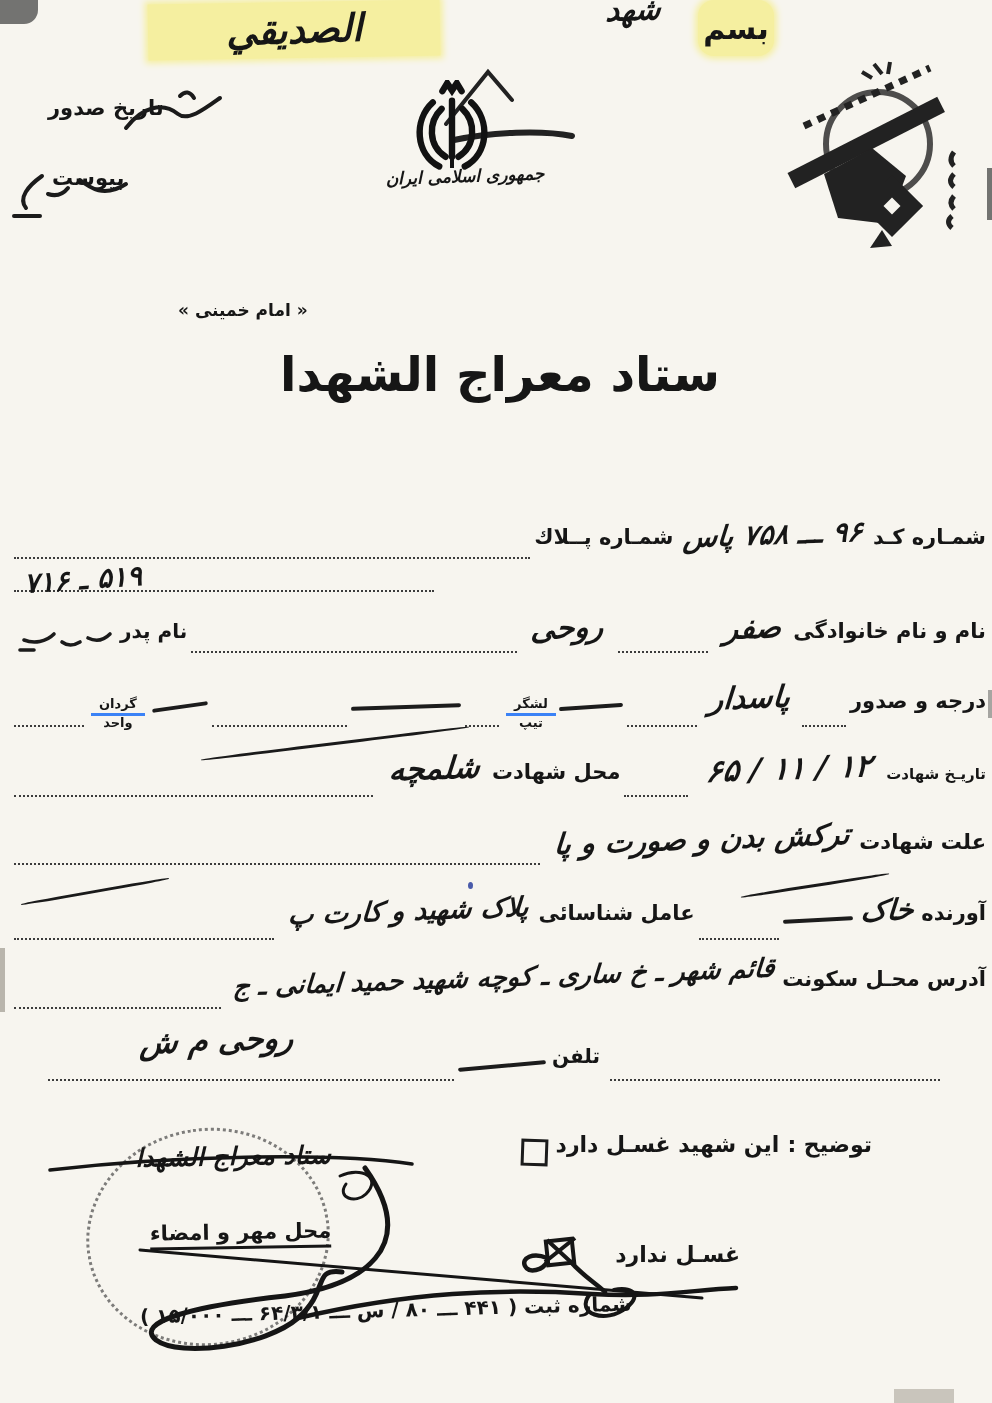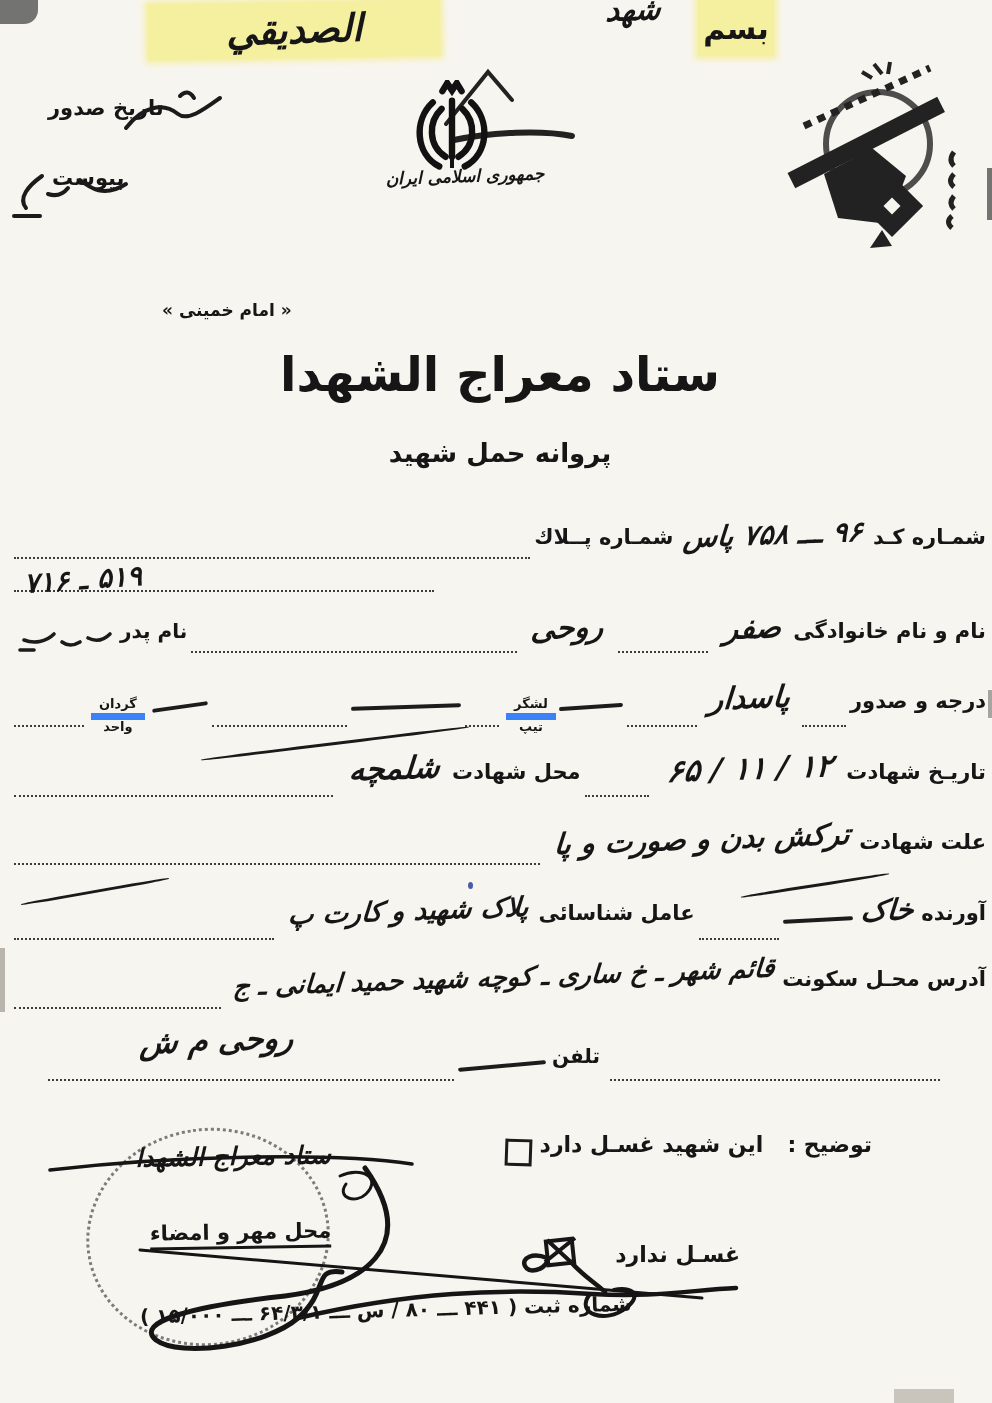--- a/index.html
+++ b/index.html
@@ -19,21 +19,21 @@
     position:absolute; display:flex; align-items:baseline; direction:rtl;
   }
   .dots{
     border-bottom:2px dotted #3c3c3c; align-self:flex-end;
     margin:0 4px 7px 4px; min-width:18px;
   }
   .grow{flex:1;}
   .hl{background:#f5efa0; box-shadow:0 0 6px 3px #f5efa0;}
   .frac{display:inline-flex; flex-direction:column; align-items:center;
     font-size:13px; font-weight:700; line-height:1.15; margin:0 3px;}
-  .frac .top{border-bottom:7px solid #3b82f6; padding:0 8px 1px;}
+  .frac .top{border-bottom:3px solid #3b82f6; padding:0 8px 1px;}
   .hdash{background:#1c1c1c; height:4px; border-radius:2px; align-self:center;}
   .overline{position:absolute; background:#1a1a1a; height:3px; border-radius:40%;}
   .ckbox{width:21px; height:21px; border:3px solid #1b1b1b; transform:rotate(2deg);
     align-self:center; margin:0 8px;}
   svg{display:block;}
   .edge{background:#2c2c2c; opacity:.65;}
 </style>
 </head>
 <body>
 
@@ -43,21 +43,21 @@
   <div class="abs edge" style="right:0;top:168px;width:5px;height:52px;"></div>
   <div class="abs edge" style="right:0;top:690px;width:4px;height:28px;opacity:.4;"></div>
   <div class="abs" style="left:0;top:948px;width:5px;height:64px;background:#b9b5ac;"></div>
   <div class="abs" style="right:38px;bottom:0;width:60px;height:14px;background:#c9c5bc;"></div>
 
   <div class="abs hl" style="left:148px;top:2px;width:292px;height:56px;transform:rotate(-1deg);
               display:flex;align-items:center;justify-content:center;">
     <span class="hand" style="font-size:38px;transform:rotate(-1deg);">الصديقي</span>
   </div>
   <div class="abs hand" style="left:606px;top:-8px;font-size:30px;">شهد</div>
-  <div class="abs hl" style="left:698px;top:0;width:76px;height:56px;display:flex;align-items:center;justify-content:center;">
+  <div class="abs hl" style="left:698px;top:0;width:76px;height:56px;display:flex;align-items:center;justify-content:center;border-radius:16px;">
     <span class="bold" style="font-size:30px;">بسم</span>
   </div>
 
   <div class="abs label" style="left:48px;top:96px;font-size:21px;">تاریخ صدور</div>
   <svg class="abs" style="left:118px;top:88px;" width="110" height="60" viewBox="0 0 110 60">
     <path d="M8,40 C25,18 45,14 60,26 C70,34 88,20 102,10 M62,8 q8,-8 14,2" fill="none" stroke="#1b1b1b" stroke-width="4" stroke-linecap="round"></path>
   </svg>
   <div class="abs label" style="left:52px;top:166px;font-size:21px;">پیوست</div>
   <svg class="abs" style="left:8px;top:158px;" width="130" height="66" viewBox="0 0 130 66">
     <path d="M118,26 C96,40 82,30 72,22 M60,30 q-8,10 -20,6 M34,18 C20,28 10,40 18,50 M6,58 h26" fill="none" stroke="#1b1b1b" stroke-width="4" stroke-linecap="round"></path>
@@ -91,24 +91,23 @@
       <rect x="100" y="144" width="12" height="12" fill="#f7f5ef" transform="rotate(45 106 150)"></rect>
       <path d="M96,174 l10,16 l-22,2 z" fill="#111"></path>
       <path d="M168,96 q-6,8 0,14 M168,118 q-7,7 0,13 M168,140 q-6,7 0,13 M166,160 q-7,6 0,12" fill="none" stroke="#111" stroke-width="5"></path>
       <path d="M88,8 l8,10 M104,6 l-2,12 M76,16 l10,6" stroke="#111" stroke-width="4"></path>
     </g>
   </svg>
 
 
   <div class="abs bold" style="left:160px;top:222px;width:546px;font-size:19px;line-height:1.85;text-align:right;">
   </div>
-  <div class="abs bold" style="left:162px;top:300px;font-size:17px;">« امام خمينى »</div>
+  <div class="abs bold" style="left:178px;top:300px;font-size:17px;">« امام خمينى »</div>
 
   <div class="abs" style="left:196px;top:346px;width:608px;text-align:center;font-size:48px;font-weight:900;letter-spacing:1px;">ستاد معراج الشهدا</div>
-  <div class="abs bold" style="left:326px;top:438px;width:348px;text-align:center;font-size:26px;">پروانه حمل شهید</div>
 
   <div class="row" style="top:518px;right:6px;width:976px;height:48px;">
     <span class="label" style="font-size:21px;">شمـاره كـد</span>
     <span class="hand" style="font-size:28px;margin:0 10px;">۹۶ ـــ ۷۵۸ پاس</span>
     <span class="label" style="font-size:21px;">شمـاره پــلاك</span>
     <span class="dots grow"></span>
   </div>
   <div class="abs" style="left:14px;top:546px;width:420px;border-bottom:2px dotted #3c3c3c;height:44px;">
     <span class="hand" style="font-size:28px;transform:rotate(-4deg);position:absolute;left:10px;bottom:-6px;">۵۱۹ ـ ۷۱۶</span>
   </div>
@@ -140,21 +139,21 @@
     <span class="dots grow"></span>
     <span class="hdash" style="width:56px;transform:rotate(-8deg);margin-left:4px;"></span>
     <span class="frac">
       <span class="top">گردان</span>
       <span>واحد</span>
     </span>
     <span class="dots" style="width:70px;"></span>
   </div>
 
   <div class="row" style="top:750px;right:6px;width:976px;height:54px;">
-    <span class="label" style="font-size:21px;">تاریـخ شهادت</span>
+    <span class="label" style="font-size:15px;">تاریـخ شهادت</span>
     <span class="hand" style="font-size:31px;margin:0 14px;">۱۲ / ۱۱ / ۶۵</span>
     <span class="dots" style="width:64px;"></span>
     <span class="label" style="font-size:21px;">محل شهادت</span>
     <span class="hand" style="font-size:31px;margin:0 12px;">شلمچه</span>
     <span class="dots grow"></span>
   </div>
   <div class="overline" style="left:200px;top:742px;width:270px;transform:rotate(-7deg);"></div>
 
   <div class="row" style="top:822px;right:6px;width:976px;height:50px;">
     <span class="label" style="font-size:21px;">علت شهادت</span>
@@ -184,21 +183,21 @@
   <div class="abs hand" style="left:140px;top:1022px;font-size:31px;">روحی م ش</div>
   <div class="row" style="top:1044px;right:48px;width:900px;height:44px;">
     <span class="dots" style="width:330px;"></span>
     <span class="label" style="font-size:20px;margin:0 6px;">تلفن</span>
     <span class="hdash" style="width:88px;transform:rotate(-5deg);"></span>
     <span class="dots grow"></span>
   </div>
 
   <div class="row" style="top:1132px;right:120px;height:40px;">
     <span class="label" style="font-size:22px;">توضیح :</span>
-    <span class="label" style="font-size:22px;margin-right:24px;">این شهید غسـل دارد</span>
+    <span class="label" style="font-size:22px;margin-right:8px;">این شهید غسـل دارد</span>
     <span class="ckbox"></span>
   </div>
   <div class="row" style="top:1242px;right:252px;height:46px;">
     <span class="label" style="font-size:22px;">غسـل ندارد</span>
     <svg width="96" height="66" viewBox="0 0 96 66" style="align-self:center;margin:0 6px;">
       <rect x="34" y="8" width="26" height="24" fill="none" stroke="#161616" stroke-width="4" transform="rotate(-6 47 20)"></rect>
       <path d="M32,30 L62,6 M34,8 L60,32" stroke="#161616" stroke-width="4" fill="none"></path>
       <path d="M34,26 C20,20 8,26 12,34 C16,42 30,38 34,30 M58,30 C70,44 84,52 92,60" stroke="#161616" stroke-width="4.5" fill="none" stroke-linecap="round"></path>
     </svg>
   </div>

